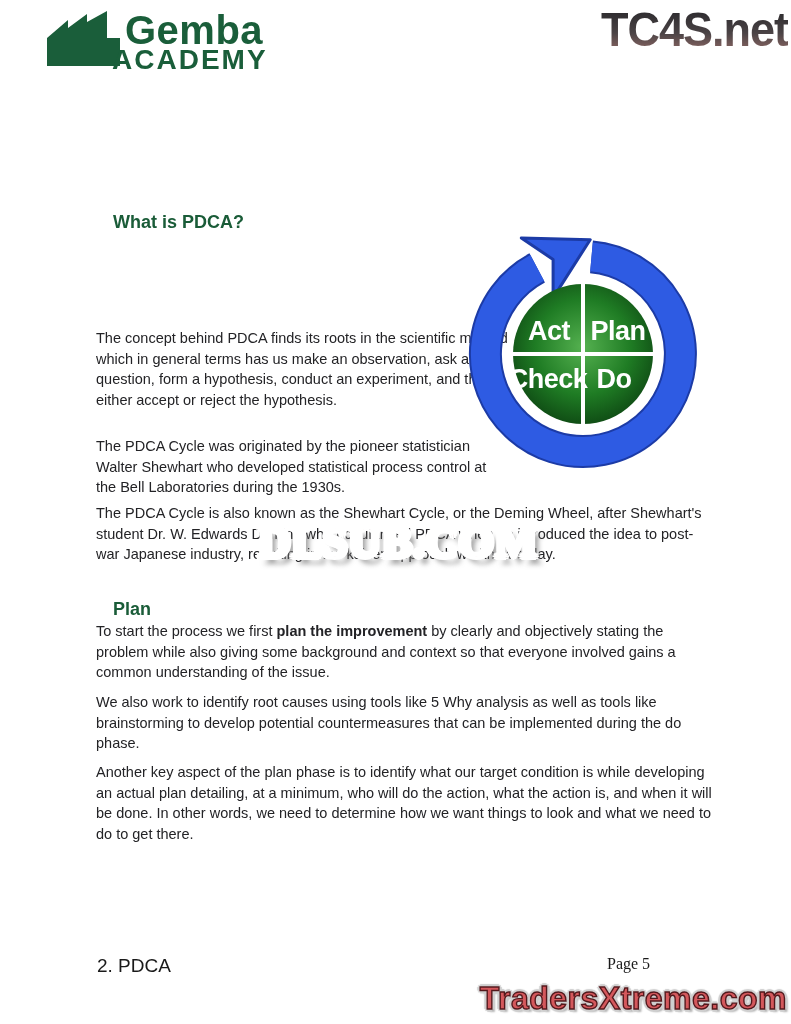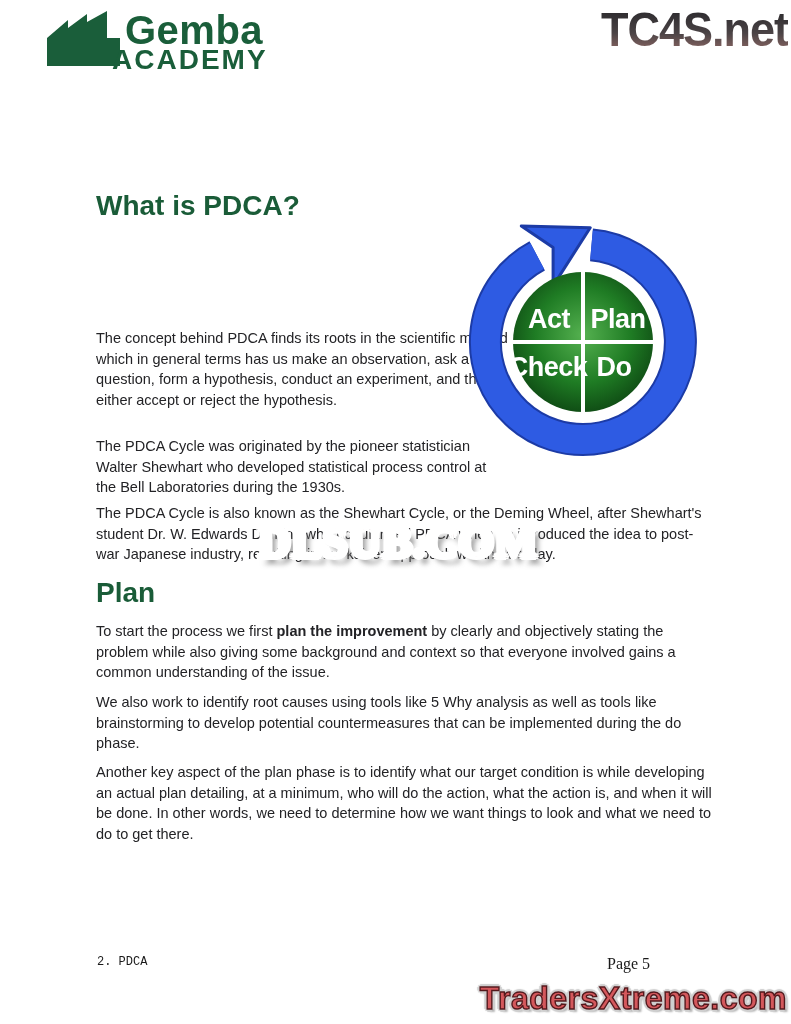--- a/index.html
+++ b/index.html
@@ -50,45 +50,45 @@
       6px 7px 5px rgba(110,110,110,.65);margin-top:36px;}
   .wm-traders{right:4px;top:981px;font-size:32px;font-weight:bold;letter-spacing:0.5px;line-height:1.1;
     color:var(--traders-red,#d4585c);-webkit-text-stroke:1.4px var(--traders-outline,#53181c);
     text-shadow:-3px 0 1px #cfcfcf,3px 0 1px #cfcfcf,0 -3px 1px #cfcfcf,0 3px 1px #cfcfcf,
       -2px -2px 1px #d8d8d8,2px -2px 1px #d8d8d8,-2px 2px 1px #d8d8d8,3px 3px 2px #b5b5b5;}
 
   
   .doc-title{left:0;right:0;top:122px;text-align:center;}
   .doc-title span{display:inline-block;font-size:52px;font-weight:400;letter-spacing:2px;
     color:var(--title-black,#1b1b1d);transform:scaleX(.85);line-height:1;}
-  h2{margin:0;font-size:28px;font-weight:bold;color:var(--heading-green,#1a5c38);line-height:23px;}
+  h2{margin:17px;font-size:18px;font-weight:bold;color:var(--heading-green,#1a5c38);line-height:23px;}
   .h-whatis{left:96px;top:194px;}
   .h-plan{left:96px;top:581px;}
   p{margin:0;font-size:14.5px;line-height:20.6px;color:var(--body-text,#232326);}
   .p-narrow{width:412px;}
   .p-full{width:620px;}
   .p1{left:96px;top:237px;}
   .p2{left:96px;top:328px;}
   .p3{left:96px;top:436px;}
   .p4{left:96px;top:503px;}
   .p5{left:96px;top:621px;}
   .p6{left:96px;top:692px;}
   .p7{left:96px;top:762px;}
 
   
-  .diagram{left:453px;top:212px;width:262px;height:252px;text-align:right;}
+  .diagram{left:453px;top:224px;width:262px;height:252px;text-align:right;}
   .ring-under{fill:none;stroke:var(--ring-blue-dark,#1c3ba6);stroke-width:33;}
   .ring-over{fill:none;stroke:var(--ring-blue,#2e5be3);stroke-width:29;}
   .arrow-head{fill:var(--ring-blue,#2e5be3);stroke:var(--ring-blue-dark,#1c3ba6);stroke-width:3;stroke-linejoin:round;}
   .quad-line{stroke:#ffffff;stroke-width:4;}
   .quad-label{fill:#ffffff;font-family:"Liberation Sans","DejaVu Sans",sans-serif;
     font-weight:bold;font-size:27px;letter-spacing:-0.5px;text-anchor:middle;}
 
   
-  .footer-left{left:97px;top:955px;font-family:Liberation Mono, monospace;font-size:12px;color:#1a1a1a;}
+  .footer-left{left:97px;top:955px;font-family:Liberation Sans, sans-serif;font-size:19px;color:#1a1a1a;}
   .footer-right{left:607px;top:955px;font-family:"Liberation Serif","DejaVu Serif",serif;font-size:16px;color:#1a1a1a;}
 </style>
 </head>
 <body>
 
 <div class="page">
 
   <div class="abs logo-icon">
     <svg width="77" height="56" viewBox="0 0 77 56">
       <path d="M2,55 L2,27 L23,9 L23,17 L42,3 L42,11 L62,0 L62,27 L75,27 L75,55 Z"></path>

